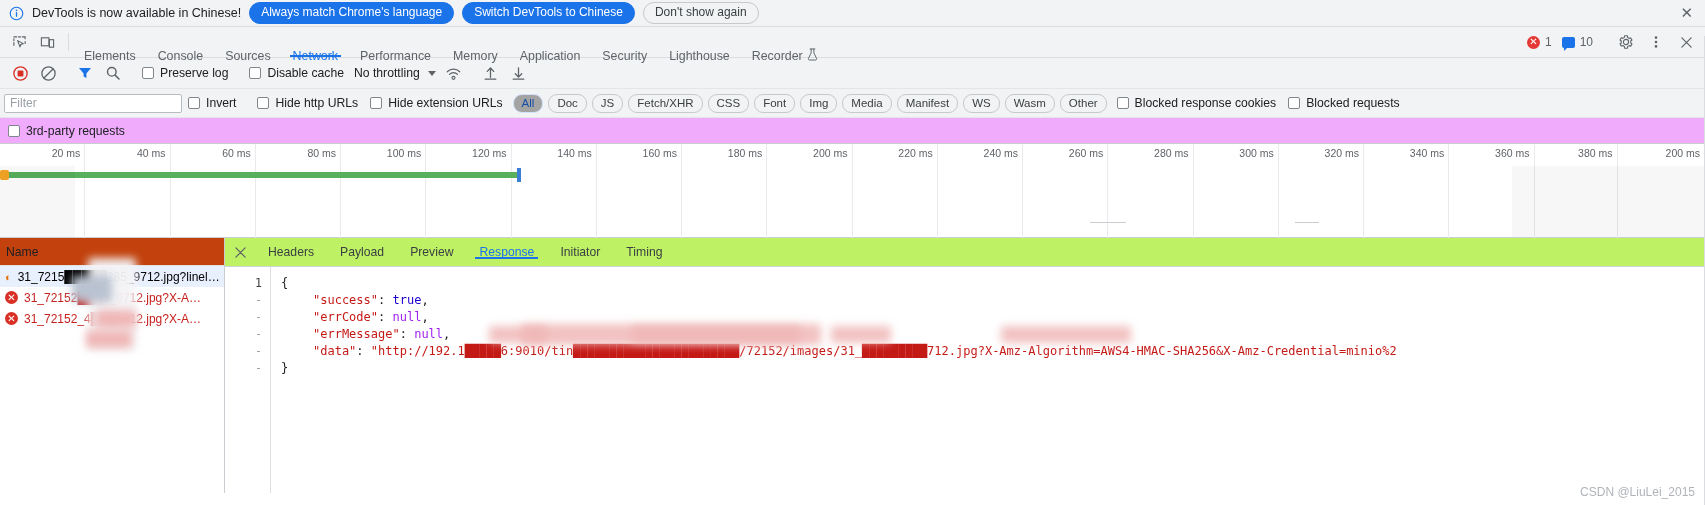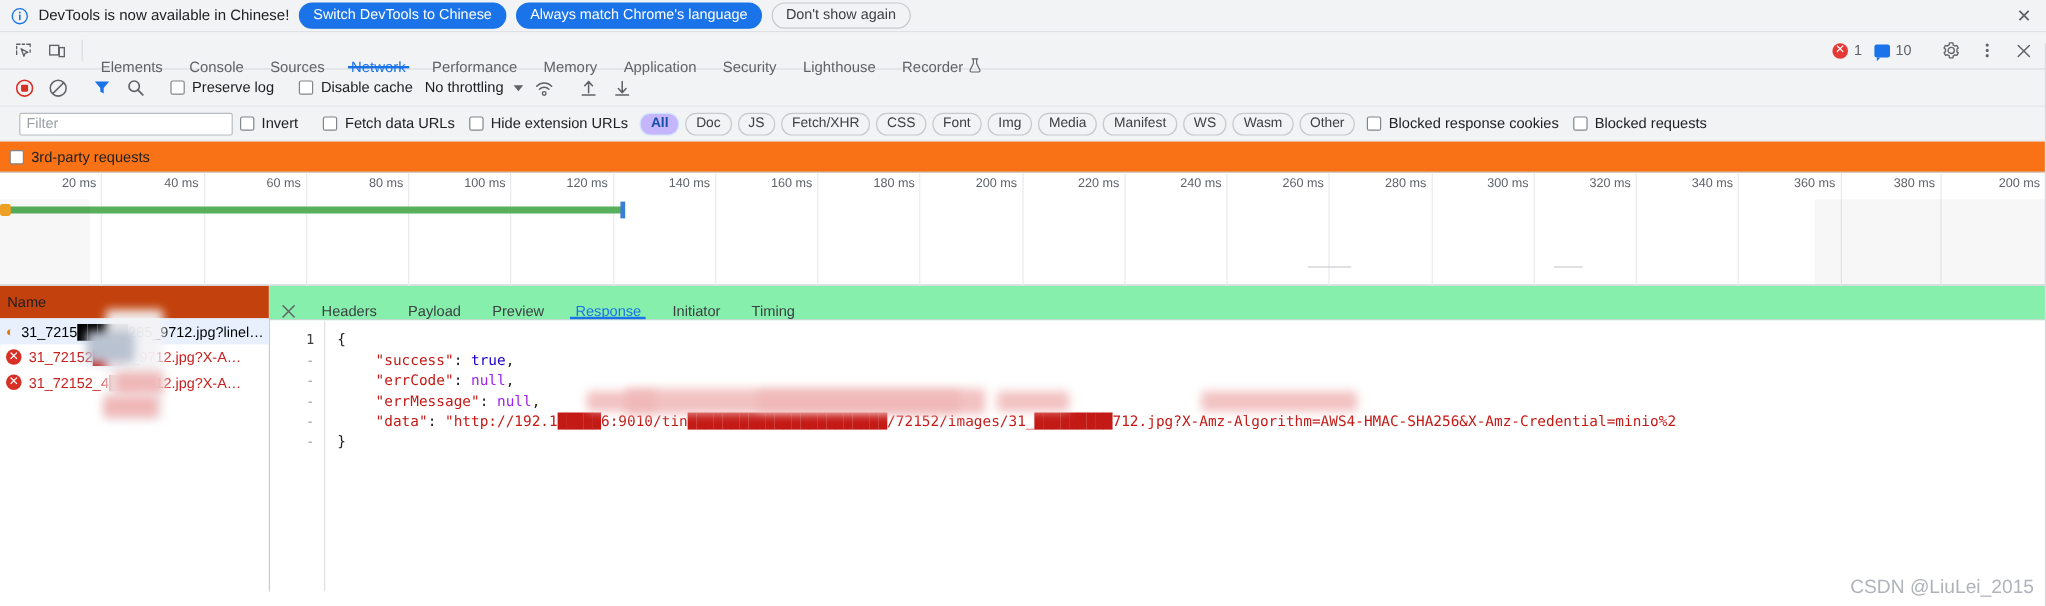--- a/index.html
+++ b/index.html
@@ -78,38 +78,38 @@
   .chk { display:flex; align-items:center; gap:6px; white-space:nowrap; padding:0 6px; font-size:12.2px; color:#202124;}
   .box {
     width:12px;height:12px;border:1px solid #80868b;border-radius:2px;background:#fff;flex:0 0 12px;
   }
   .throt { display:flex;align-items:center;gap:8px;padding:0 4px; font-size:12.2px; color:#202124;}
   .caret { width:0;height:0;border-left:4px solid transparent;border-right:4px solid transparent;border-top:5px solid #5f6368; }
 
   
   .filterrow {
     height:29px; background:#f1f3f4; border-bottom:1px solid #e3e5e8;
-    display:flex; align-items:center; padding-left:16px; gap:0; font-size:12px;
+    display:flex; align-items:center; padding-left:4px; gap:0; font-size:12px;
   }
   .filter-input {
     width:178px; height:19px; border:1px solid #b9bdc1; border-radius:2px;
     background:#fff; font-size:12px; color:#202124; padding:0 5px;
     font-family:"Liberation Sans", sans-serif; outline:none;
   }
   .filter-input::placeholder { color:#9aa0a6; }
   .type-pills { display:flex; align-items:center; gap:5px; padding:0 4px; }
   .tpill {
     border:1px solid #c6cacd; border-radius:9px; padding:1px 8px 2px;
     font-size:11.5px; color:#3c4043; background:transparent; white-space:nowrap; line-height:14px;
   }
-  .tpill.sel { background:#c4b5fd; border-color:#d2e3fc; color:#174ea6; font-weight:700; }
+  .tpill.sel { background:#a3a3a3; border-color:#d2e3fc; color:#174ea6; font-weight:400; }
 
   
   .thirdparty {
-    height:26px; background:#f97316; border-bottom:1px solid #c9ccd0;
+    height:26px; background:#f0abfc; border-bottom:1px solid #c9ccd0;
     display:flex; align-items:center; padding-left:8px; font-size:12.2px; color:#202124;
   }
 
   
   .overview { position:relative; height:94px; background:#fff; border-bottom:1px solid #c9ccd0; }
   .tick {
     position:absolute; top:0; height:94px; border-right:1px solid #e8eaed;
   }
   .tick span {
     position:absolute; right:4px; top:3px; font-size:10.5px; color:#5f6368; white-space:nowrap;
@@ -138,22 +138,22 @@
   .reqrow .nm { overflow:hidden; text-overflow:ellipsis; }
   .ic-info { color:#e8710a; font-size:11px; font-weight:bold; }
   .ic-err {
     width:13px;height:13px;border-radius:50%;background:#d93025;flex:0 0 13px;
     display:flex;align-items:center;justify-content:center;color:#fff;font-size:10px;line-height:1;
   }
   .red { color:#c5221f; }
 
   .detailpane { flex:1; display:flex; flex-direction:column; background:#fff; min-width:0; }
   .detail-tabs {
-    height:29px; background:#86efac; border-bottom:1px solid #d0d3d6;
-    display:flex; align-items:flex-end; font-size:12.2px; color:#3c4043;
+    height:29px; background:#bef264; border-bottom:1px solid #d0d3d6;
+    display:flex; align-items:center; font-size:12.2px; color:#3c4043;
   }
   .dt-close { width:30px; display:flex;align-items:center;justify-content:center; color:#5f6368; font-size:13px;}
   .dtab { display:flex;align-items:center;padding:0 13px; position:relative; white-space:nowrap;}
   .dtab.active { color:#1a73e8; }
   .dtab.active::after{content:"";position:absolute;left:9px;right:9px;bottom:0;height:2px;background:#1a73e8;}
 
   .codewrap { flex:1; display:flex; background:#fff; overflow:hidden; font-family:"DejaVu Sans Mono", monospace; }
   .gutter {
     width:46px; flex:0 0 46px; background:#fff; border-right:1px solid #e0e0e0;
     padding-top:8px; text-align:right; color:#9aa0a6; font-size:11.5px; line-height:17px;
@@ -170,40 +170,40 @@
   
   .blur {
     position:absolute; border-radius:3px; filter: blur(4px);
   }
   .blur.grey { background:#b9c2d0; }
   .blur.pink { background:#f0b7b7; }
   .blur.white { background:#f4f4f6; }
 
   .watermark {
     position:absolute; right:10px; bottom:6px;
-    font-size:16px; color:#b0b4ba; font-family:"Liberation Sans", sans-serif;
+    font-size:12px; color:#b0b4ba; font-family:"Liberation Sans", sans-serif;
   }
   .rt-edge { position:absolute; right:0; top:36px; bottom:0; width:1px; background:#dadce0;}
 </style>
 </head>
 <body>
 
 <div id="root">
 
   <div class="infobar">
     <span class="info-icon">
       <svg width="15" height="15" viewBox="0 0 16 16">
           <circle cx="8" cy="8" r="6.7" fill="none" stroke="#1a73e8" stroke-width="1.2"></circle>
           <circle cx="8" cy="4.7" r="0.85" fill="#1a73e8"></circle>
           <rect x="7.3" y="6.5" width="1.4" height="5" rx="0.6" fill="#1a73e8"></rect>
         </svg>
     </span>
     <span class="infobar-text">DevTools is now available in Chinese!</span>
+    <span class="pill primary">Always match Chrome's language</span>
     <span class="pill primary">Switch DevTools to Chinese</span>
-    <span class="pill primary">Always match Chrome's language</span>
     <span class="pill ghost">Don't show again</span>
     <span class="infobar-close">✕</span>
   </div>
 
   <div class="tabbar">
     <div class="tb-icons">
       <span class="tb-icon">
         <svg width="15" height="15" viewBox="0 0 16 16">
             <path d="M2 2h3M7 2h2M11 2h3v2M2 4v2M14 7v2M2 8v3" stroke="#5f6368" stroke-width="1.2" fill="none" stroke-linecap="round"></path>
             <path d="M6 6l6 3.2-2.6.9-.9 2.6z" fill="none" stroke="#5f6368" stroke-width="1.2" stroke-linejoin="round"></path>
@@ -346,21 +346,21 @@
 
   <div class="filterrow">
     <input class="filter-input" type="text" value="" placeholder="Filter" style="">
     <label class="chk">
       <span class="box"></span>
       <span>Invert</span>
     </label>
     <div class="vsep"></div>
     <label class="chk">
       <span class="box"></span>
-      <span>Fetch data URLs</span>
+      <span>Hide http URLs</span>
     </label>
     <label class="chk">
       <span class="box"></span>
       <span>Hide extension URLs</span>
     </label>
     <div class="type-pills">
       <span class="tpill sel">All</span>
       <span class="tpill">Doc</span>
       <span class="tpill">JS</span>
       <span class="tpill">Fetch/XHR</span>

